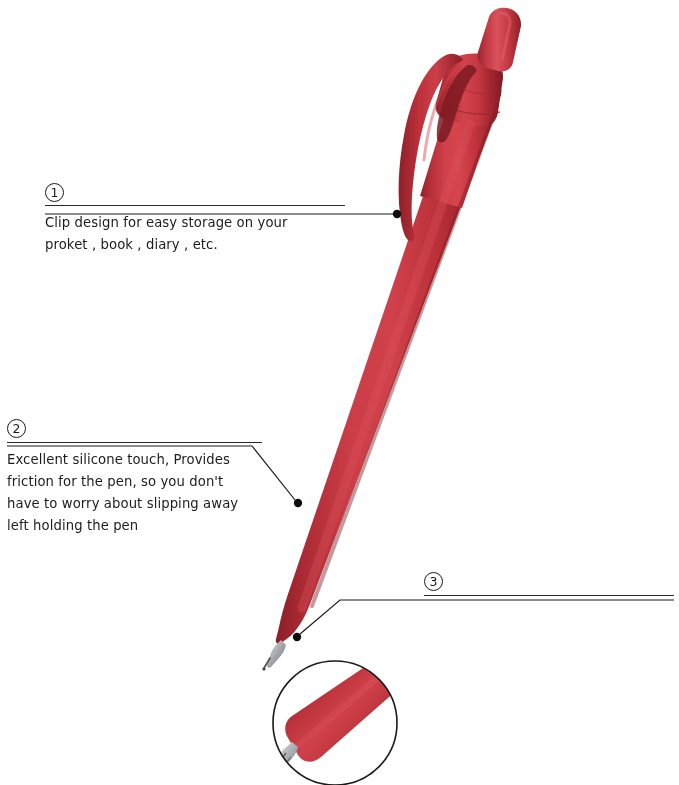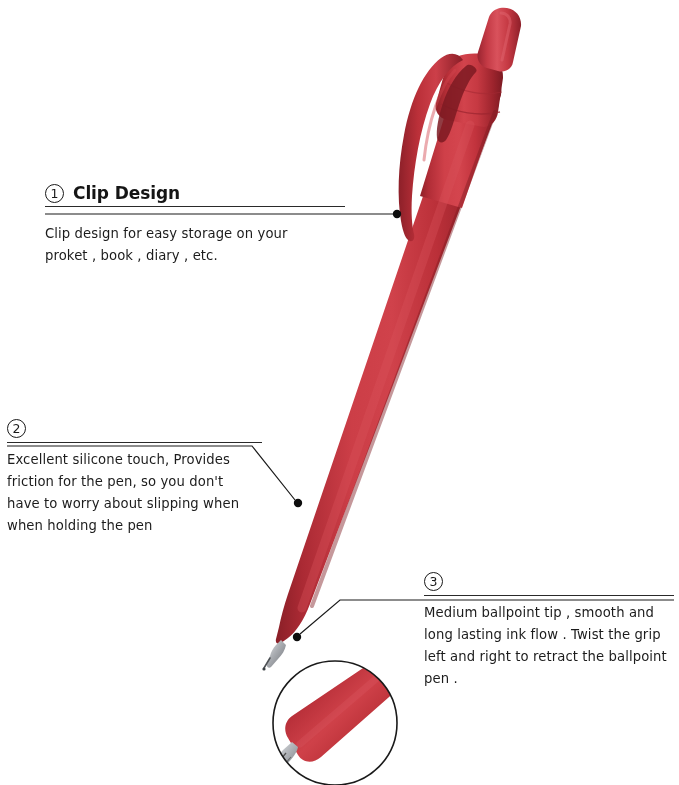--- a/index.html
+++ b/index.html
@@ -65,21 +65,21 @@
     font-size: 13.2px;
     line-height: 22px;
     color: #1c1c1c;
     letter-spacing: 0.1px;
   }
 
   
   #callout-1 { left: 45px; top: 183px; width: 305px; }
   #callout-1 .num-circle { margin-right: 9px; }
   #callout-1 .rule { width: 300px; margin-top: 3px; }
-  #callout-1 .body-text { margin-top: 16px; width: 260px; }
+  #callout-1 .body-text { margin-top: 6px; width: 260px; }
 
   
   #callout-2 { left: 7px; top: 419px; width: 262px; }
   #callout-2 .num-circle { margin-right: 4px; }
   #callout-2 .rule { width: 255px; margin-top: 4px; }
   #callout-2 .body-text { margin-top: 6px; width: 250px; }
 
   
   #callout-3 { left: 424px; top: 572px; width: 250px; }
   #callout-3 .num-circle { margin-right: 4px; }
@@ -294,35 +294,33 @@
 
     <g>
       <path d="M 300,634 L 340,600 L 674,600" fill="none" stroke="#1a1a1a" stroke-width="1.2"></path>
       <circle cx="297" cy="637" r="4.2" fill="#0d0d0d"></circle>
     </g>
   </svg>
 
   <div class="callout" id="callout-1">
     <div class="callout-head">
       <div class="num-circle">1</div>
-      <div class="head-title">Clip Design</div>
     </div>
     <div class="rule"></div>
     <div class="body-text">Clip design for easy storage on your proket , book , diary , etc.</div>
   </div>
 
   <div class="callout" id="callout-2">
     <div class="callout-head">
       <div class="num-circle">2</div>
     </div>
     <div class="rule"></div>
-    <div class="body-text">Excellent silicone touch, Provides friction for the pen, so you don't have to worry about slipping when when holding the pen</div>
+    <div class="body-text">Excellent silicone touch, Provides friction for the pen, so you don't have to worry about slipping away left holding the pen</div>
   </div>
 
   <div class="callout" id="callout-3">
     <div class="callout-head">
       <div class="num-circle">3</div>
     </div>
     <div class="rule"></div>
-    <div class="body-text">Medium ballpoint tip , smooth and long lasting ink flow . Twist the grip left and right to retract the ballpoint pen .</div>
   </div>
 
 </div>
 
 </body></html>

